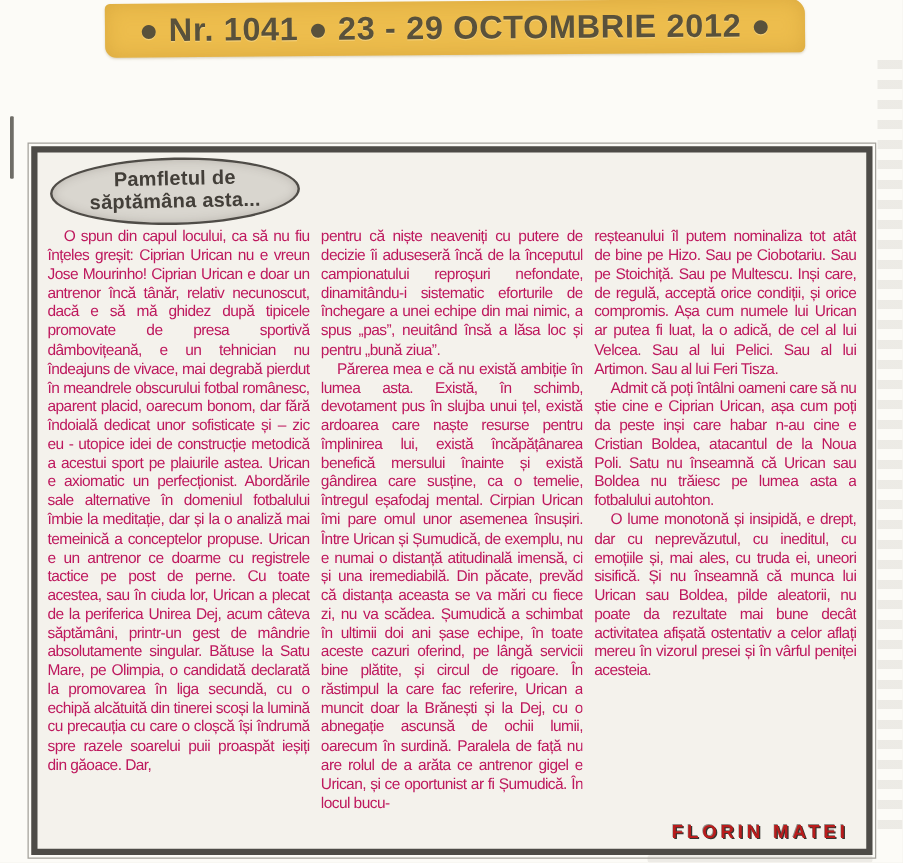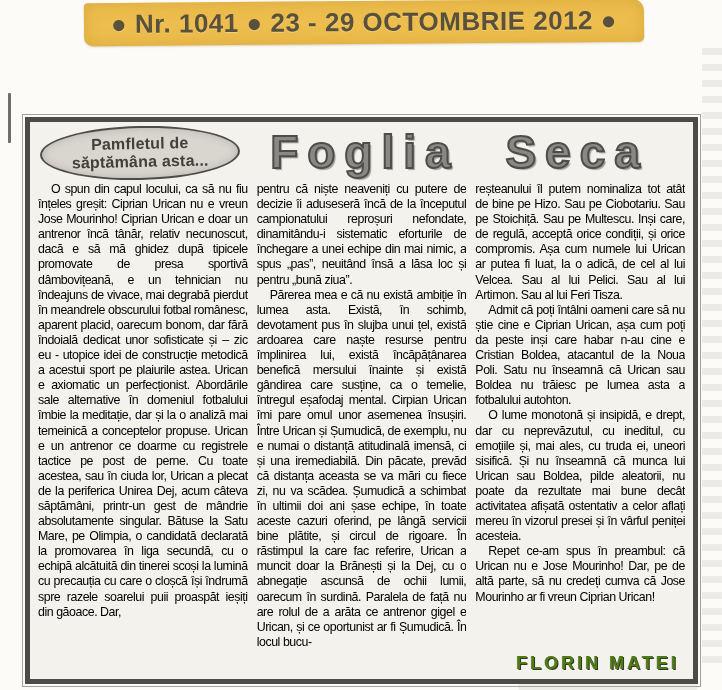--- a/index.html
+++ b/index.html
@@ -78,64 +78,62 @@
   
   .columns {
     display:flex; gap:9px; margin-top:4px;
     height:486px; overflow:hidden;
   }
   .col { flex:1 1 0; overflow:hidden; }
   .para {
     margin:0;
     font-size:12.4px; line-height:15.1px;
     letter-spacing:-0.45px;
-    color:#000000;
+    color:#be185d;
     text-align:justify;
     hyphens:auto; -webkit-hyphens:auto;
   }
   .para.indent { text-indent:13px; }
 
   .author {
     position:absolute; right:14px; bottom:5px;
-    font-weight:bold; font-size:18px;
+    font-weight:bold; font-size:15px;
     letter-spacing:3px;
-    color:#4d7c0f;
+    color:#b91c1c;
     text-shadow:1px 1px 0 #373530, -0.5px -0.5px 0 #8f8d87;
   }
 </style>
 </head>
 <body>
 
 <div class="banner">
   <span>● Nr. 1041 ● 23 - 29 OCTOMBRIE 2012 ●</span>
 </div>
 
 <div class="scan-line"></div>
 <div class="right-ghost"></div>
 <div class="bottom-ghost"></div>
 
 <div class="article-box">
   <div class="article-header">
     <div class="badge">
       <span>Pamfletul de</span>
       <span>săptămâna asta...</span>
     </div>
-    <h1 class="title">Foglia Seca</h1>
   </div>
 
   <div class="columns">
     <div class="col">
         <p class="para indent">O spun din capul locului, ca să nu fiu înțeles greșit: Ciprian Urican nu e vreun Jose Mourinho! Ciprian Urican e doar un antrenor încă tânăr, relativ necunoscut, dacă e să mă ghidez după tipicele promovate de presa sportivă dâmbovițeană, e un tehnician nu îndeajuns de vivace, mai degrabă pierdut în meandrele obscurului fotbal românesc, aparent placid, oarecum bonom, dar fără îndoială dedicat unor sofisticate și – zic eu - utopice idei de construcție metodică a acestui sport pe plaiurile astea. Urican e axiomatic un perfecționist. Abordările sale alternative în domeniul fotbalului îmbie la meditație, dar și la o analiză mai temeinică a conceptelor propuse. Urican e un antrenor ce doarme cu registrele tactice pe post de perne. Cu toate acestea, sau în ciuda lor, Urican a plecat de la periferica Unirea Dej, acum câteva săptămâni, printr-un gest de mândrie absolutamente singular. Bătuse la Satu Mare, pe Olimpia, o candidată declarată la promovarea în liga secundă, cu o echipă alcătuită din tinerei scoși la lumină cu precauția cu care o cloșcă își îndrumă spre razele soarelui puii proaspăt ieșiți din găoace. Dar,</p>
       </div>
     <div class="col">
         <p class="para">pentru că niște neaveniți cu putere de decizie îi aduseseră încă de la începutul campionatului reproșuri nefondate, dinamitându-i sistematic eforturile de închegare a unei echipe din mai nimic, a spus „pas”, neuitând însă a lăsa loc și pentru „bună ziua”.</p>
         <p class="para indent">Părerea mea e că nu există ambiție în lumea asta. Există, în schimb, devotament pus în slujba unui țel, există ardoarea care naște resurse pentru împlinirea lui, există încăpățânarea benefică mersului înainte și există gândirea care susține, ca o temelie, întregul eșafodaj mental. Cirpian Urican îmi pare omul unor asemenea însușiri. Între Urican și Șumudică, de exemplu, nu e numai o distanță atitudinală imensă, ci și una iremediabilă. Din păcate, prevăd că distanța aceasta se va mări cu fiece zi, nu va scădea. Șumudică a schimbat în ultimii doi ani șase echipe, în toate aceste cazuri oferind, pe lângă servicii bine plătite, și circul de rigoare. În răstimpul la care fac referire, Urican a muncit doar la Brănești și la Dej, cu o abnegație ascunsă de ochii lumii, oarecum în surdină. Paralela de față nu are rolul de a arăta ce antrenor gigel e Urican, și ce oportunist ar fi Șumudică. În locul bucu-</p>
       </div>
     <div class="col">
         <p class="para">reșteanului îl putem nominaliza tot atât de bine pe Hizo. Sau pe Ciobotariu. Sau pe Stoichiță. Sau pe Multescu. Inși care, de regulă, acceptă orice condiții, și orice compromis. Așa cum numele lui Urican ar putea fi luat, la o adică, de cel al lui Velcea. Sau al lui Pelici. Sau al lui Artimon. Sau al lui Feri Tisza.</p>
         <p class="para indent">Admit că poți întâlni oameni care să nu știe cine e Ciprian Urican, așa cum poți da peste inși care habar n-au cine e Cristian Boldea, atacantul de la Noua Poli. Satu nu înseamnă că Urican sau Boldea nu trăiesc pe lumea asta a fotbalului autohton.</p>
         <p class="para indent">O lume monotonă și insipidă, e drept, dar cu neprevăzutul, cu ineditul, cu emoțiile și, mai ales, cu truda ei, uneori sisifică. Și nu înseamnă că munca lui Urican sau Boldea, pilde aleatorii, nu poate da rezultate mai bune decât activitatea afișată ostentativ a celor aflați mereu în vizorul presei și în vârful peniței acesteia.</p>
-        <p class="para indent">Repet ce-am spus în preambul: că Urican nu e Jose Mourinho! Dar, pe de altă parte, să nu credeți cumva că Jose Mourinho ar fi vreun Ciprian Urican!</p>
       </div>
   </div>
 
   <div class="author">FLORIN MATEI</div>
 </div>
 
 </body></html>

